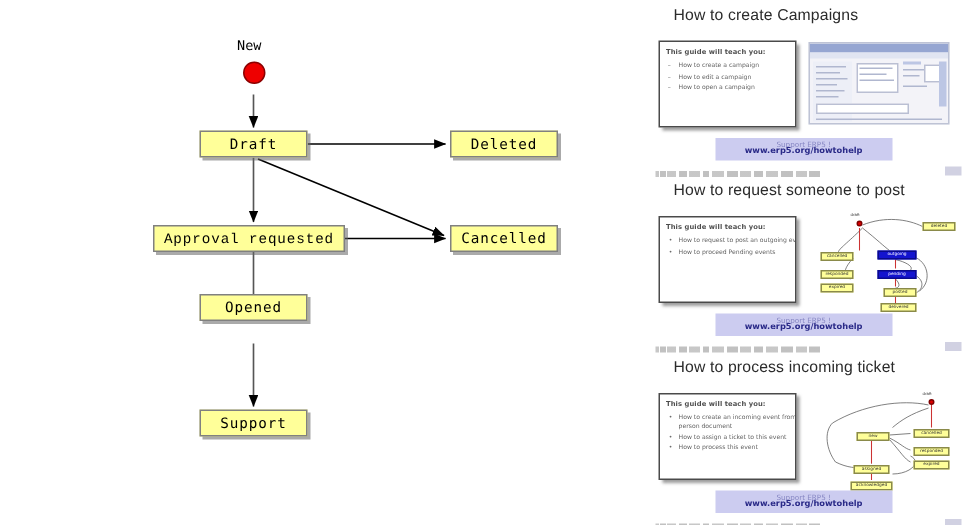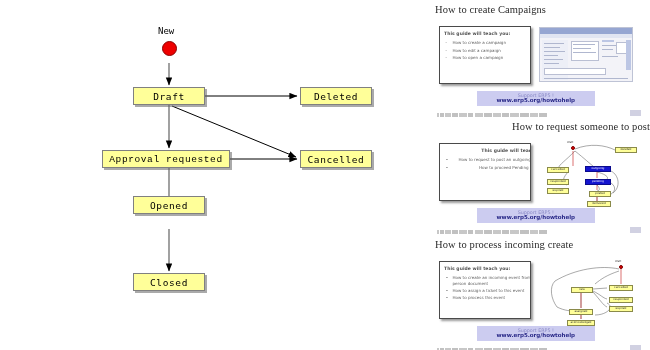--- a/index.html
+++ b/index.html
@@ -43,25 +43,25 @@
     font-family: "DejaVu Sans Mono", "Liberation Mono", monospace;
     font-size: 9px;
     color: #000;
     white-space: nowrap;
   }
 
   
   #panel { position: absolute; left: 430px; top: 0; width: 220px; height: 350px; }
   .slide-block { position: absolute; left: 0; width: 220px; }
   .slide-heading {
-    font-family: Liberation Serif, serif;
+    font-family: Liberation Sans, sans-serif;
     font-size: 10.5px;
     color: #2b2b2b;
     letter-spacing: 0.1px;
-    margin-left: 5px;
+    margin-left: 19px;
     white-space: nowrap;
   }
   .slide-body { position: relative; width: 212px; height: 92px; margin-left: 5px; margin-top: 3px; background: #fff; }
 
   .bullet-card {
     position: absolute;
     left: 4px; top: 8px;
     width: 92px; height: 58px;
     background: #ffffff;
     border: 1px solid #4a4a4a;
@@ -210,21 +210,21 @@
     </svg>
 
     <div class="new-label" style="left:158px; top:26px;">New</div>
     <div class="initial-dot" style="left:162px; top:41px;"></div>
 
     <div class="state-box" style="left:133px; top:87px; width:72px;">Draft</div>
     <div class="state-box" style="left:300px; top:87px; width:72px;">Deleted</div>
     <div class="state-box" style="left:102px; top:150px; width:128px;font-family:Liberation Mono, monospace;">Approval requested</div>
     <div class="state-box" style="left:300px; top:150px; width:72px;">Cancelled</div>
     <div class="state-box" style="left:133px; top:196px; width:72px;">Opened</div>
-    <div class="state-box" style="left:133px; top:273px; width:72px;">Closed</div>
+    <div class="state-box" style="left:133px; top:273px; width:72px;">Support</div>
   </div>
 
   <div id="panel">
 
     <div class="slide-block" style="top:4px;">
       <div class="slide-heading">How to create Campaigns</div>
       <div class="slide-body">
 
         <div class="bullet-card">
           <div class="bullet-title">This guide will teach you:</div>
@@ -261,21 +261,21 @@
 
         <div class="banner">
           <div class="banner-l1">Support ERP5 !</div>
           <div class="banner-l2">www.erp5.org/howtohelp</div>
         </div>
         <div class="footnote"></div>
         <div class="page-badge"></div>
       </div>
     </div>
 
-    <div class="slide-block" style="top:121px;text-align:right;">
+    <div class="slide-block" style="top:121px;">
       <div class="slide-heading">How to request someone to post</div>
       <div class="slide-body">
 
         <div class="bullet-card">
           <div class="bullet-title">This guide will teach you:</div>
           <ul class="bullet-list">
             <li>How to request to post an outgoing event</li>
             <li>How to proceed Pending events</li>
           </ul>
         </div>
@@ -315,21 +315,21 @@
         <div class="banner">
           <div class="banner-l1">Support ERP5 !</div>
           <div class="banner-l2">www.erp5.org/howtohelp</div>
         </div>
         <div class="footnote"></div>
         <div class="page-badge"></div>
       </div>
     </div>
 
     <div class="slide-block" style="top:239px;">
-      <div class="slide-heading">How to process incoming create</div>
+      <div class="slide-heading">How to process incoming ticket</div>
       <div class="slide-body">
 
         <div class="bullet-card">
           <div class="bullet-title">This guide will teach you:</div>
           <ul class="bullet-list">
             <li>How to create an incoming event from a person document</li>
             <li>How to assign a ticket to this event</li>
             <li>How to process this event</li>
           </ul>
         </div>

